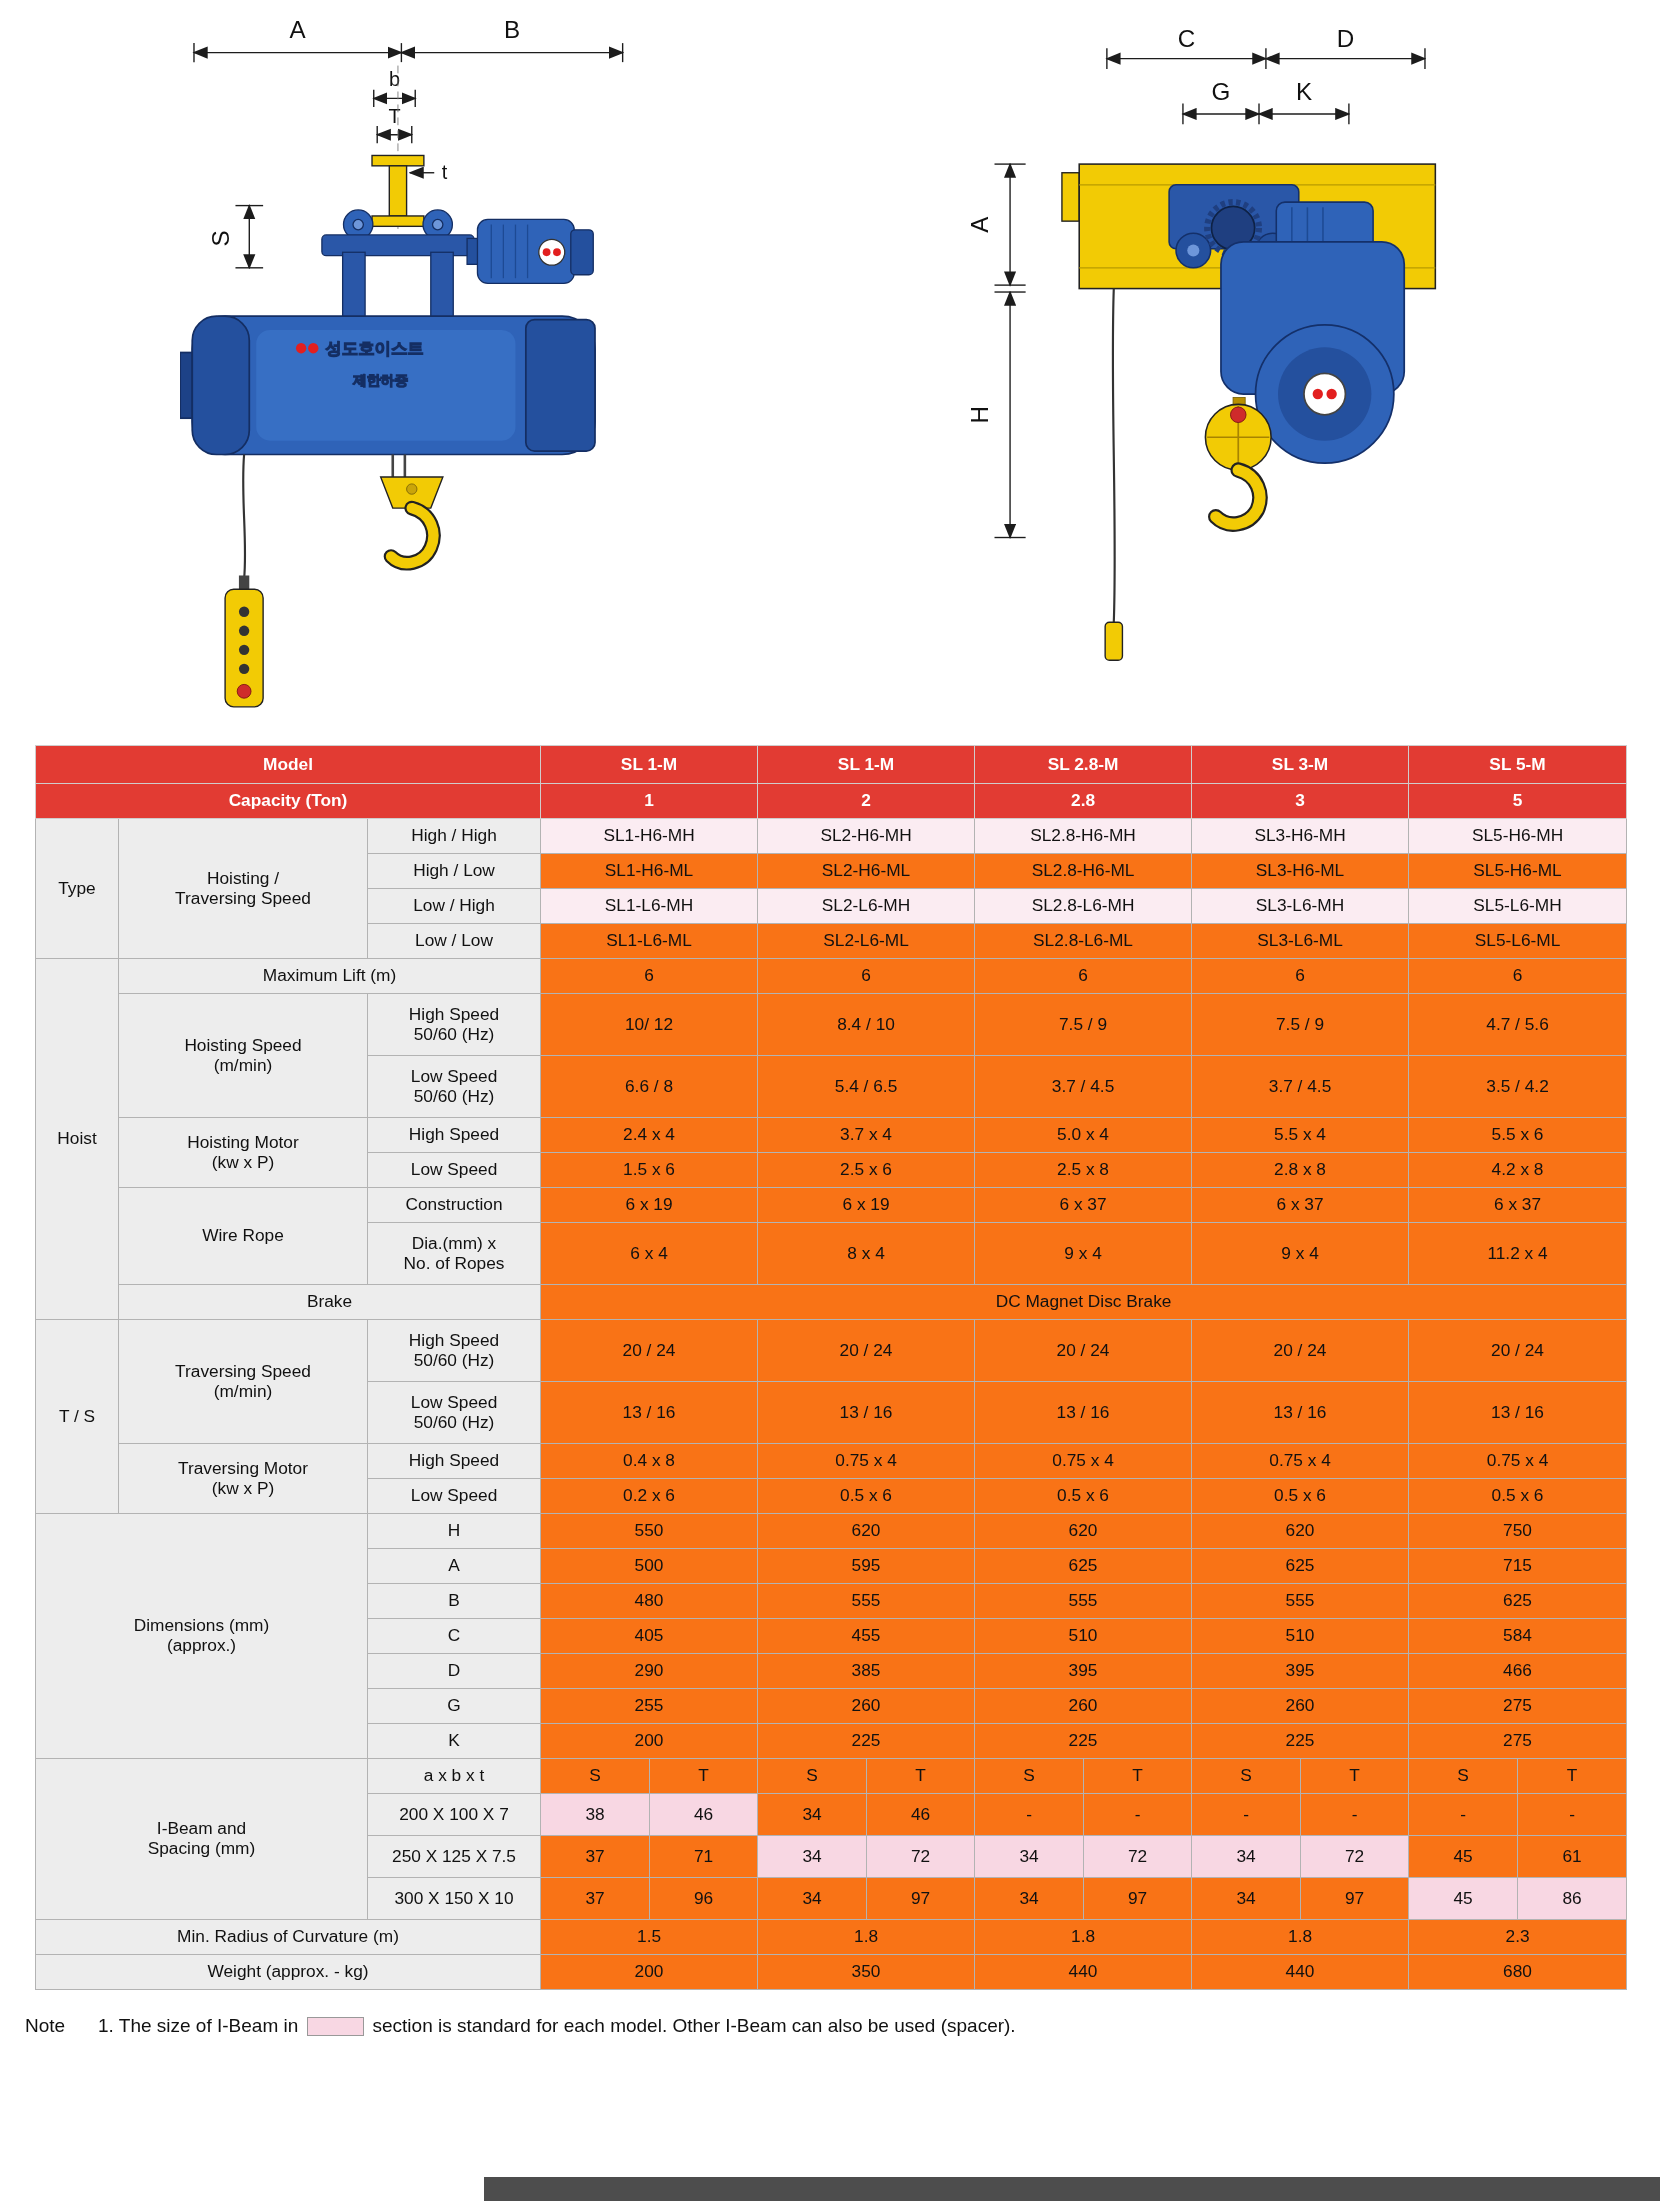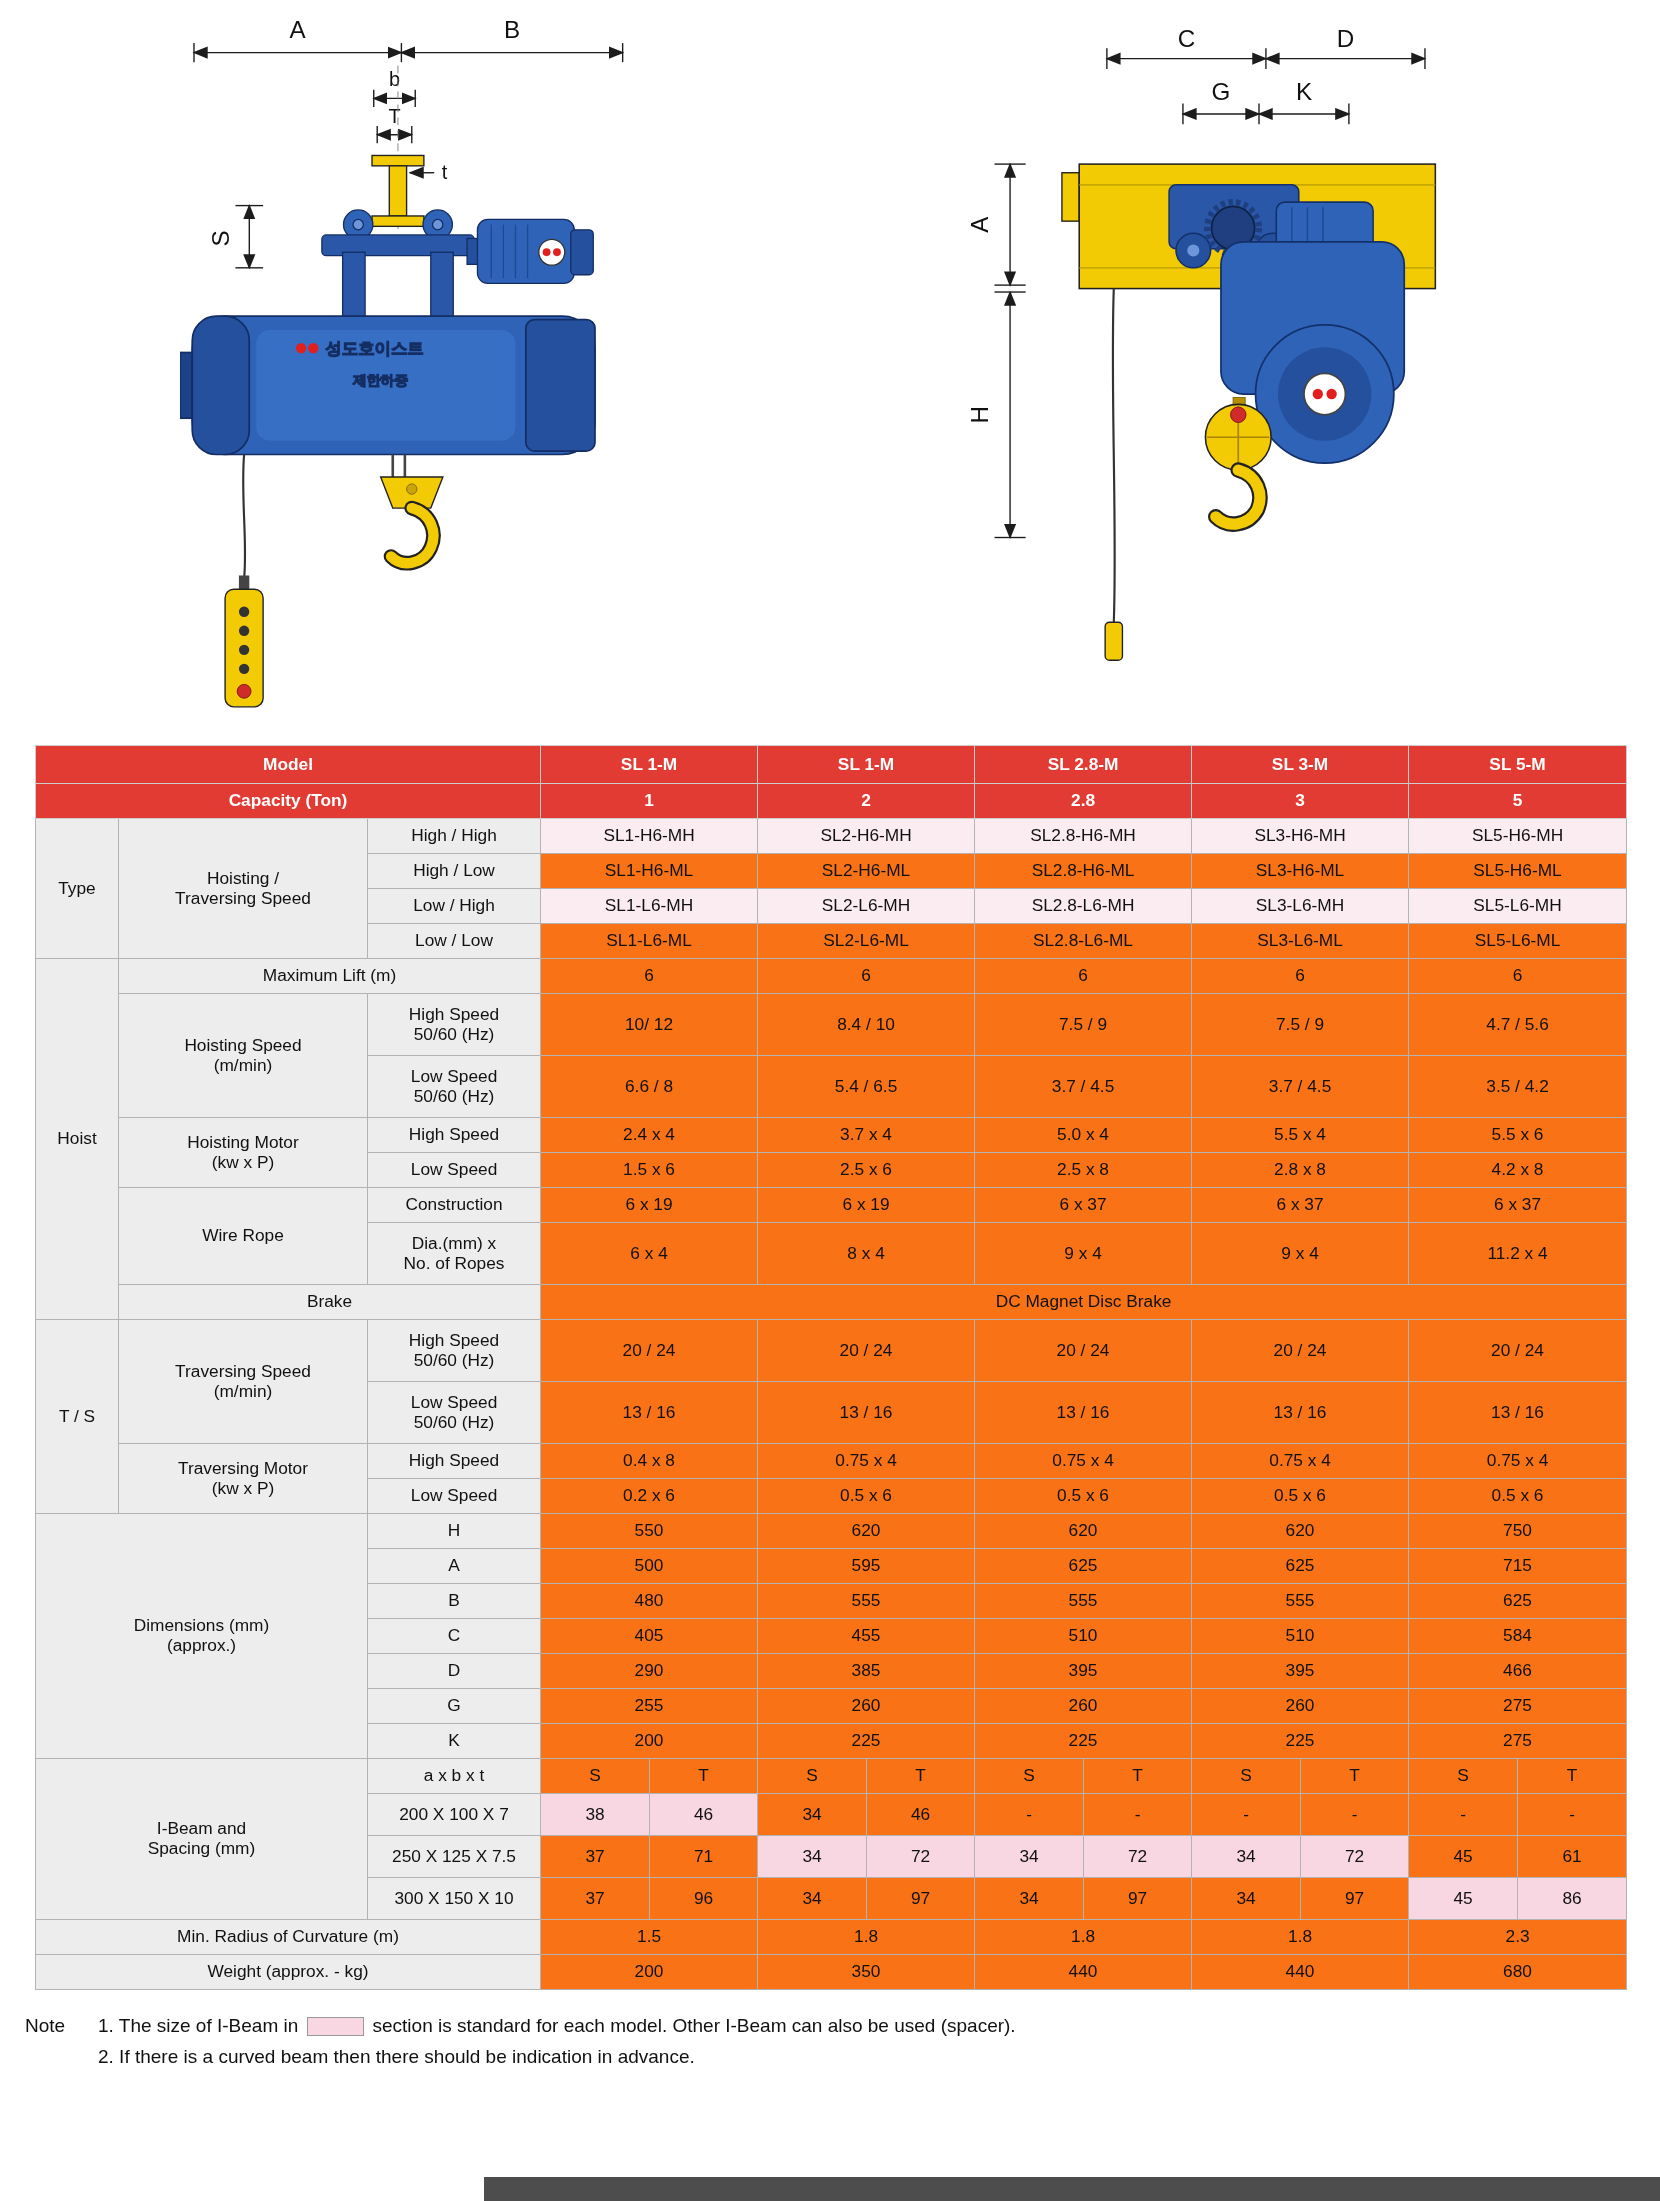--- a/index.html
+++ b/index.html
@@ -554,17 +554,16 @@
     <td colspan="2" class="val">440</td>
     <td colspan="2" class="val">680</td>
   </tr>
 </tbody>
   </table>
 
 <div class="note">
   <div class="note-line1">
     <span class="note-label">Note</span><span>1. The size of I-Beam in</span><span class="swatch"></span><span>section is standard for each model. Other I-Beam can also be used (spacer).</span>
   </div>
-  <div class="note-line2">2. If there is a curved beam then there should be indication in advance.</div>
 </div>
 
 <div class="footer-bar"></div>
 
 
 </body></html>

